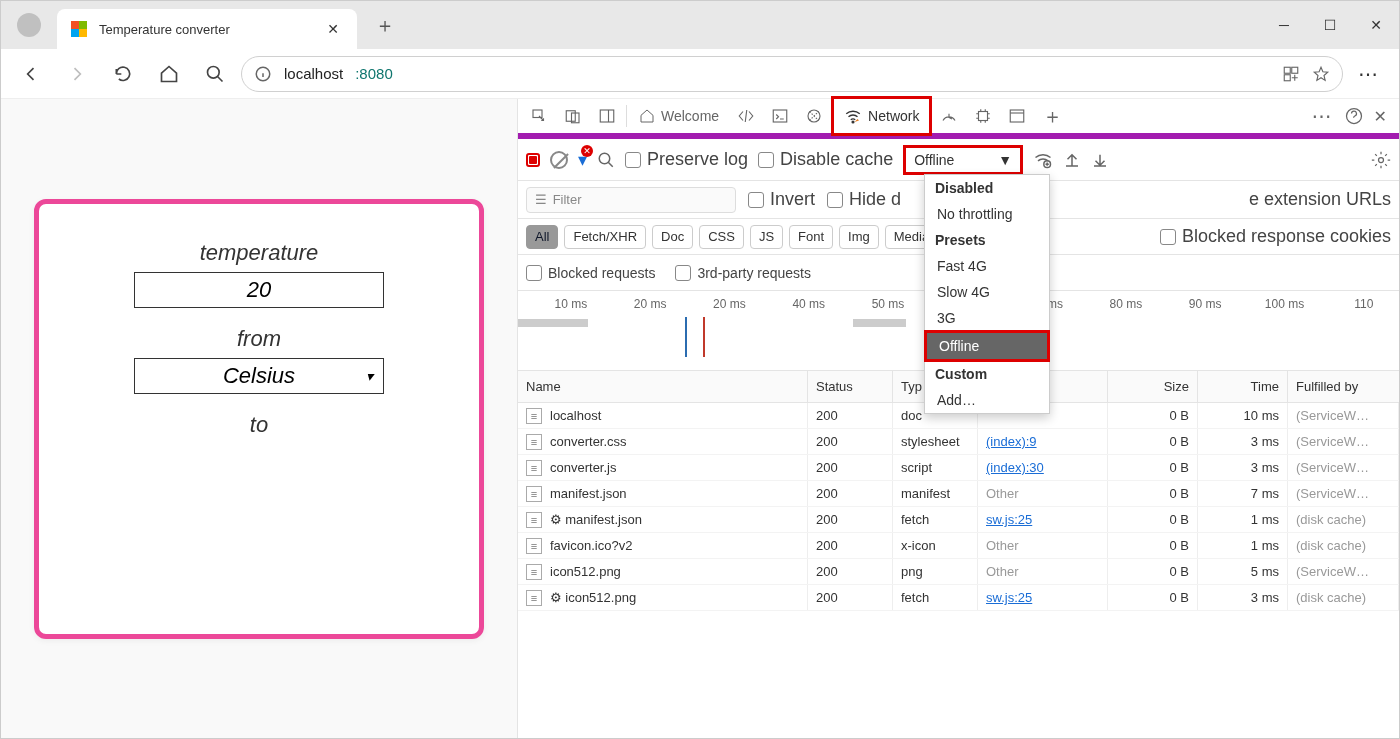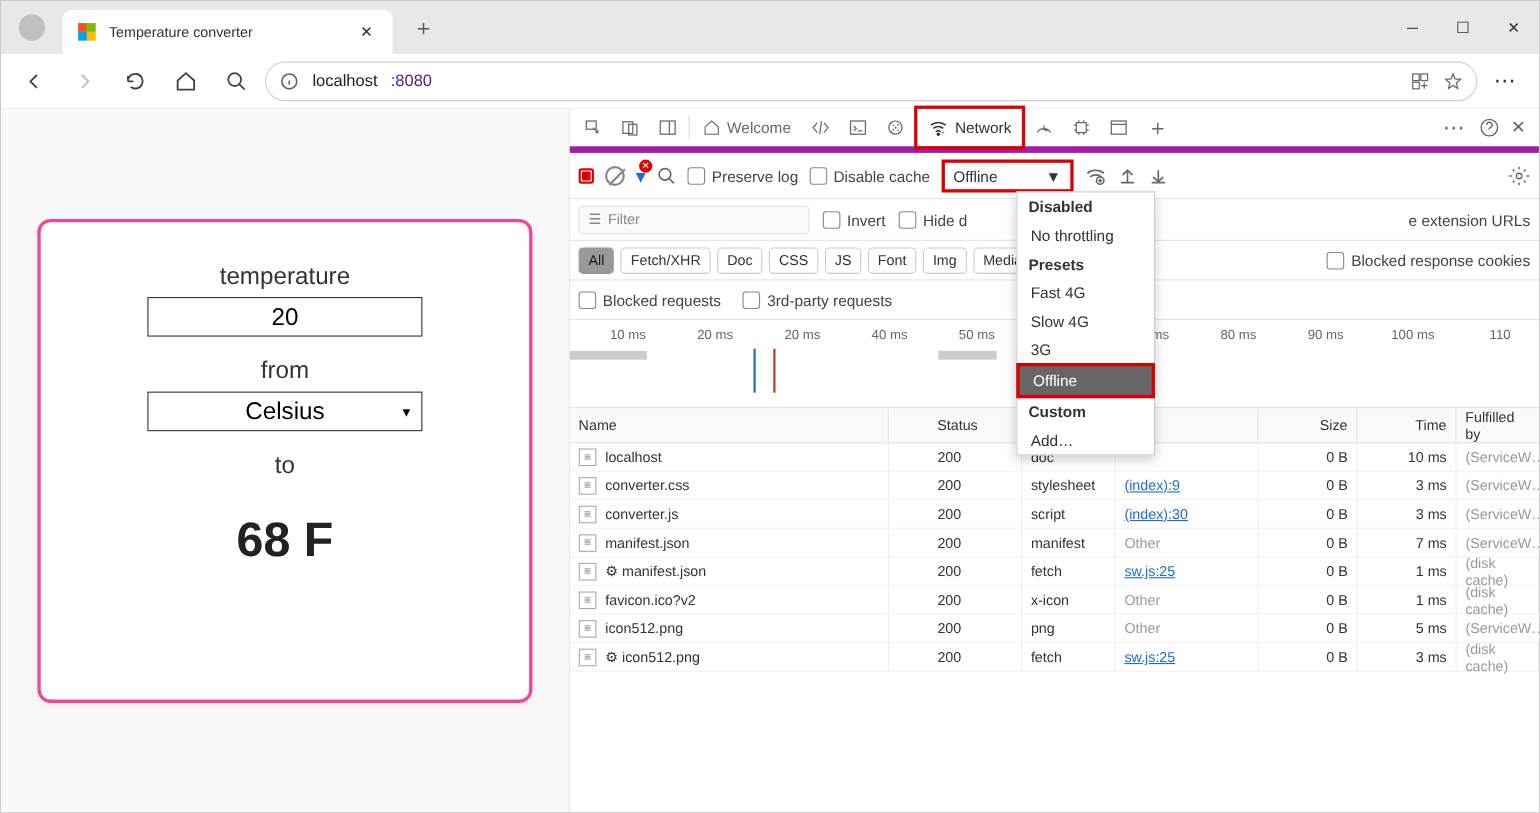--- a/index.html
+++ b/index.html
@@ -14,57 +14,57 @@
   .tab-close { font-size:14px; color:#333; cursor:pointer; padding:2px 4px;}
   .newtab { font-size:20px; color:#555; margin-left:18px; cursor:pointer; }
   .wincontrols { margin-left:auto; display:flex; }
   .wincontrols div { width:46px; height:48px; display:flex; align-items:center; justify-content:center; font-size:14px; cursor:pointer; color:#333;}
   .addrbar { height:50px; display:flex; align-items:center; padding:0 10px; border-bottom:1px solid #eee; gap:6px; }
   .iconbtn { width:40px; height:40px; display:flex; align-items:center; justify-content:center; color:#555; cursor:pointer; border-radius:6px;}
   .iconbtn svg { stroke:#444; }
   .iconbtn.dis { opacity:.35; }
   .addrbox { flex:1; display:flex; align-items:center; height:36px; border:1px solid #d0d0d0; border-radius:18px; padding:0 12px; gap:12px; background:#fff;}
   .addrhost { font-size:15px; color:#222; }
-  .addrport { font-size:15px; color:#4c1d95; }
+  .addrport { font-size:15px; color:#0f766e; }
   .content { flex:1; display:flex; min-height:0; }
   .page { width:516px; background:#f9f9f9; display:flex; align-items:flex-start; justify-content:center; padding-top:100px; }
-  .card { width:450px; height:440px; background:#fff; border:3px solid #ec4899; border-radius:12px; box-shadow:0 2px 6px rgba(0,0,0,.05); display:flex; flex-direction:column; align-items:center; padding:18px 30px; }
+  .card { width:450px; height:440px; background:#fff; border:5px solid #ec4899; border-radius:12px; box-shadow:0 2px 6px rgba(0,0,0,.05); display:flex; flex-direction:column; align-items:center; padding:18px 30px;font-style:italic; }
   .lbl { font-size:22px; color:#333; margin-top:18px; }
   .field { width:250px; height:36px; border:1px solid #333; text-align:center; font-size:22px; margin-top:6px; display:flex; align-items:center; justify-content:center; position:relative;}
   .field.sel::after { content:"▾"; position:absolute; right:10px; font-size:14px; }
   .result { font-size:44px; font-weight:700; color:#222; margin-top:30px; }
   .devtools { flex:1; display:flex; flex-direction:column; border-left:1px solid #e4e4e4; background:#fff; min-width:0;}
   .dt-tabs { height:40px; border-bottom:6px solid #a21caf; display:flex; align-items:center; padding:0 4px; position:relative;}
   .dttabbtn { height:40px; display:flex; align-items:center; gap:6px; padding:0 10px; color:#666; font-size:14px; cursor:pointer;}
   .dttabbtn.iconly { padding:0 8px; }
   .vsep { width:1px; height:22px; background:#ddd; margin:0 2px; }
   .netbox { border:3px solid #d00; display:flex; align-items:center; gap:6px; height:40px; padding:0 10px; color:#333; font-size:14px;}
   .dt-right { margin-left:auto; display:flex; align-items:center; gap:10px; padding-right:8px;}
   .dt-toolbar { height:42px; border-bottom:1px solid #e4e4e4; display:flex; align-items:center; padding:0 8px; gap:10px; position:relative;}
   .rec { width:14px;height:14px;border:2px solid #d00;border-radius:3px;display:flex;align-items:center;justify-content:center;}
   .rec span{width:8px;height:8px;background:#d00;border-radius:1px;}
   .nosign{ width:18px; height:18px; border:2px solid #888; border-radius:50%; position:relative;}
   .nosign::after{content:"";position:absolute;width:2px;height:20px;background:#888;left:8px;top:-2px;transform:rotate(45deg);}
   .funnel { color:#1a6dd6; font-size:18px; position:relative;}
   .funnel .x { position:absolute; top:-4px; right:-6px; width:12px;height:12px;background:#d00;color:#fff;border-radius:50%;font-size:9px;display:flex;align-items:center;justify-content:center;}
   .chk { width:16px;height:16px;border:1.5px solid #888;border-radius:3px; }
-  .tblbl { font-size:14px; color:#444; }
+  .tblbl { font-size:18px; color:#444; }
   .thrsel { width:120px; height:30px; border:3px solid #d00; display:flex; align-items:center; justify-content:space-between; padding:0 8px; font-size:14px; color:#333; background:#fff;}
   .dt-filterbar { height:38px; border-bottom:1px solid #e4e4e4; display:flex; align-items:center; padding:0 8px; gap:12px;}
   .filterin { width:210px; height:26px; border:1px solid #ddd; border-radius:4px; background:#fafafa; display:flex; align-items:center; padding:0 8px; color:#888; font-size:13px; gap:6px;}
   .pillrow { height:36px; display:flex; align-items:center; gap:6px; padding:0 8px; border-bottom:1px solid #e4e4e4;}
   .pill { height:24px; border:1px solid #ccc; border-radius:4px; padding:0 8px; display:flex; align-items:center; font-size:13px; color:#333; background:#fff; cursor:pointer;}
   .pill.sel { background:#999; color:#0f172a; border-color:#999;}
   .extrarow { height:36px; display:flex; align-items:center; gap:20px; padding:0 8px; border-bottom:1px solid #e4e4e4; font-size:14px; color:#444;}
   .timeline { height:80px; border-bottom:1px solid #e4e4e4; position:relative; overflow:hidden;}
   .tlabel { position:absolute; top:6px; font-size:12px; color:#666; transform:translateX(-50%);}
   .tbar { position:absolute; top:26px; width:2px; height:40px; }
   .nethdr { height:32px; border-bottom:1px solid #e4e4e4; display:flex; font-size:13px; color:#333; background:#fafafa;}
   .netcol { border-right:1px solid #e4e4e4; display:flex; align-items:center; padding:0 8px;}
-  .c-name{flex:0 0 290px;} .c-status{flex:0 0 85px;margin-left:36px;} .c-type{flex:0 0 85px;} .c-init{flex:0 0 130px;text-align:right;justify-content:flex-start;}
+  .c-name{flex:0 0 290px;} .c-status{flex:0 0 85px;} .c-type{flex:0 0 85px;} .c-init{flex:0 0 130px;text-align:right;justify-content:flex-start;}
   .c-size{flex:0 0 90px;justify-content:flex-end;} .c-time{flex:0 0 90px;justify-content:flex-end;} .c-fulf{flex:1; border-right:none;}
   .netbody { flex:1; overflow:auto; min-height:0;}
   .netrow { height:26px; display:flex; font-size:13px; color:#333; border-bottom:1px solid #f3f3f3;}
   .netrow .netcol{border-right:1px solid #eee;}
   .gray{color:#999;} .link{color:#1a6dd6; text-decoration:underline; cursor:pointer;}
   .ficon{width:16px;height:16px;margin-right:8px;display:inline-flex;align-items:center;justify-content:center;font-size:11px;border:1px solid #aaa;color:#777;}
   .dropdown { position:absolute; top:174px; left:924px; width:126px; background:#fff; border:1px solid #ccc; box-shadow:0 4px 10px rgba(0,0,0,.2); font-size:14px; z-index:10;}
   .dd-h{padding:5px 10px; font-weight:700; color:#333;}
   .dd-i{padding:5px 12px; color:#333; cursor:pointer;}
   .dd-sel{background:#666;color:#fff;border:3px solid #d00; margin:-1px;}
@@ -146,21 +146,20 @@
 
   <div class="content">
 
     <div class="page">
       <div class="card">
         <div class="lbl">temperature</div>
         <div class="field">20</div>
         <div class="lbl">from</div>
         <div class="field sel">Celsius</div>
         <div class="lbl">to</div>
-        <div class="result">68 F</div>
       </div>
     </div>
 
     <div class="devtools" style="position:relative">
 
       <div class="dt-tabs">
         <div class="dttabbtn iconly">
             <svg width="18" height="18" viewBox="0 0 24 24" fill="none" stroke="#666" stroke-width="1.5">
               <rect x="4" y="4" width="12" height="10"></rect>
               <path d="M12 12l6 6m0-3v3h-3"></path>

